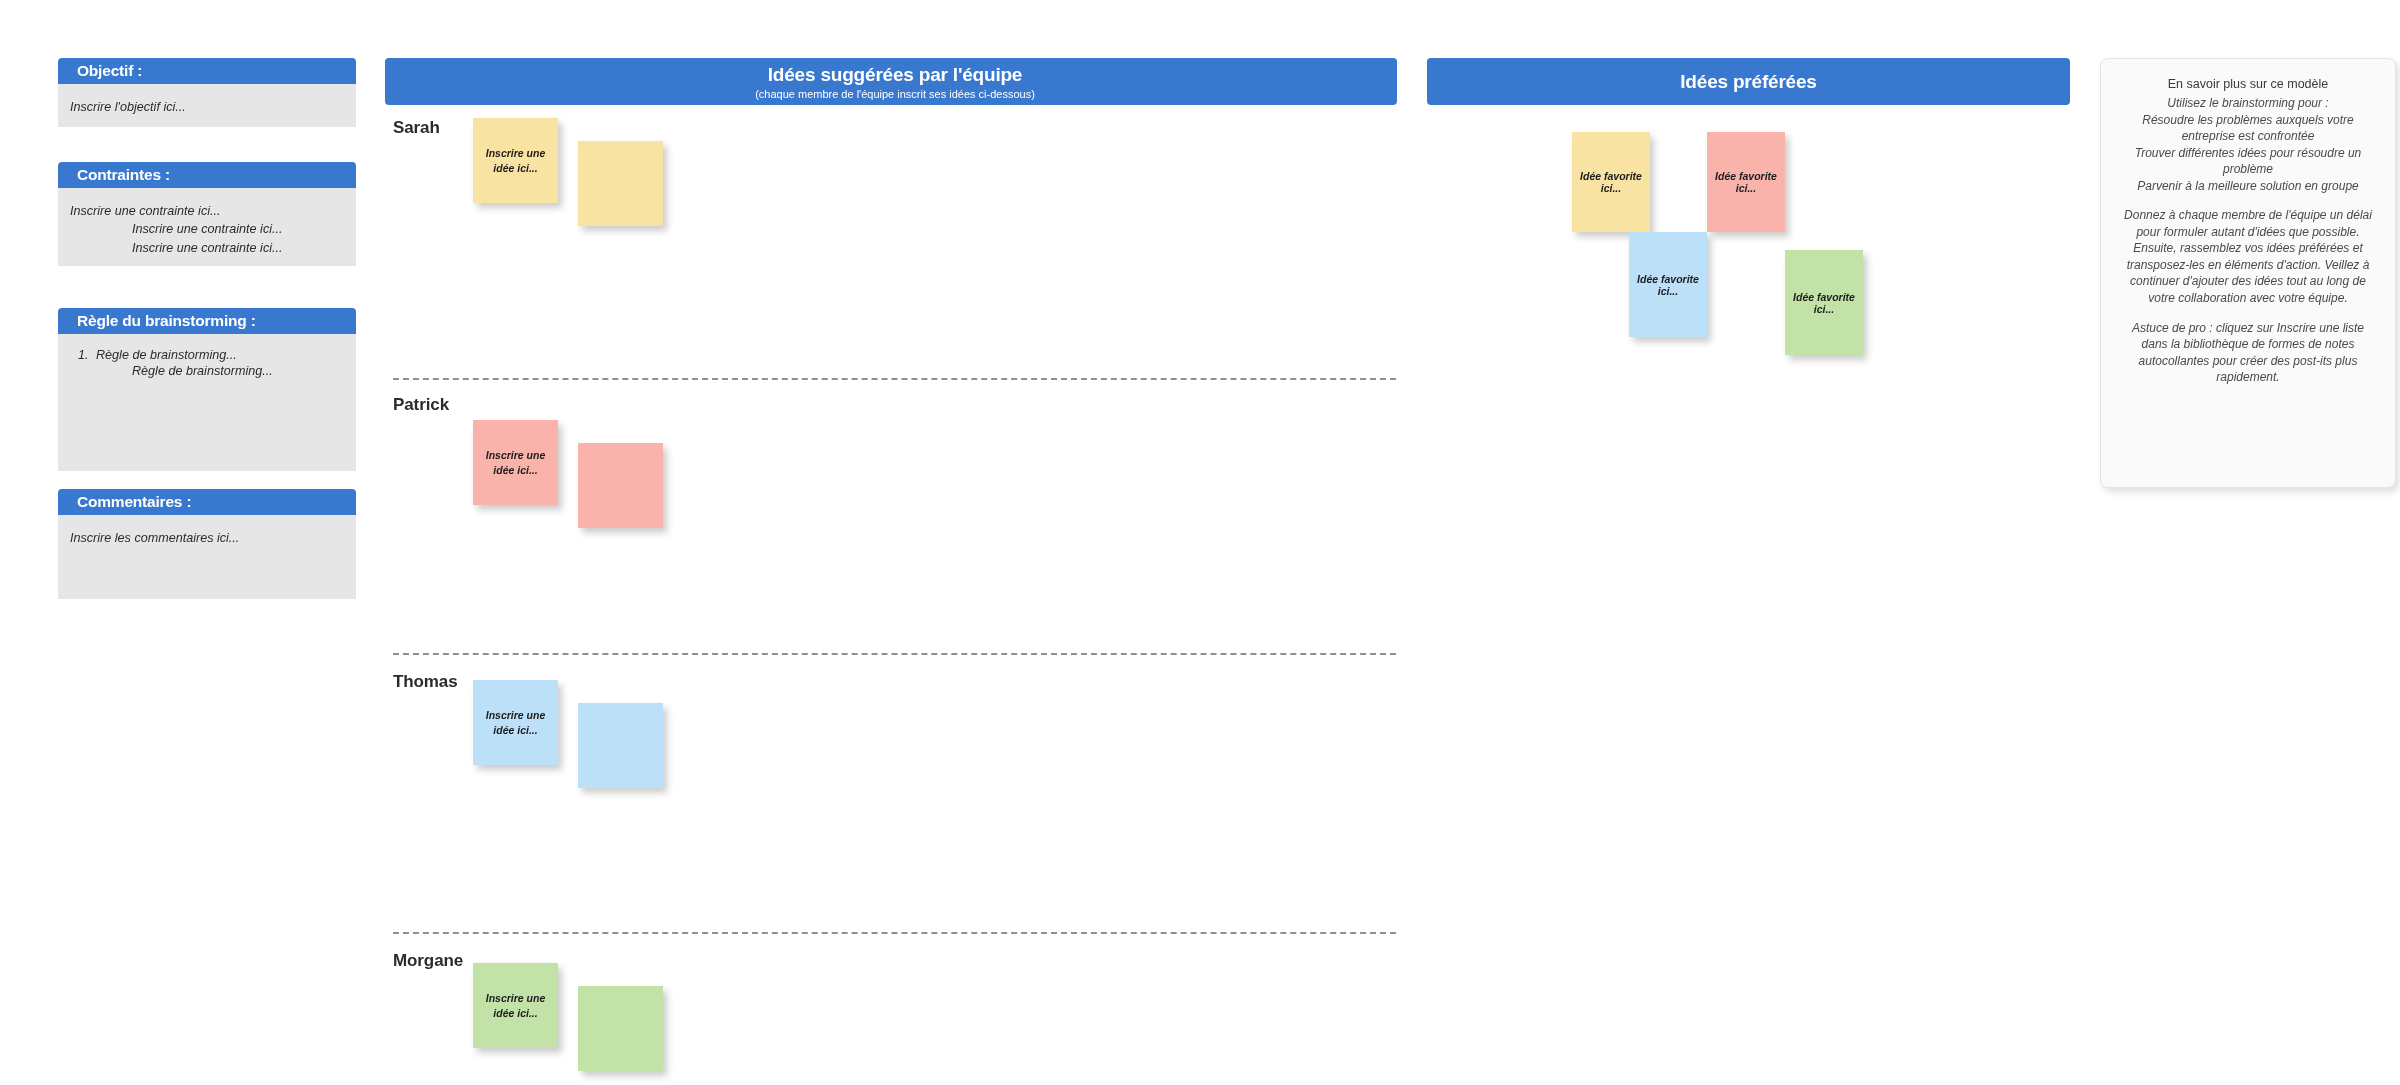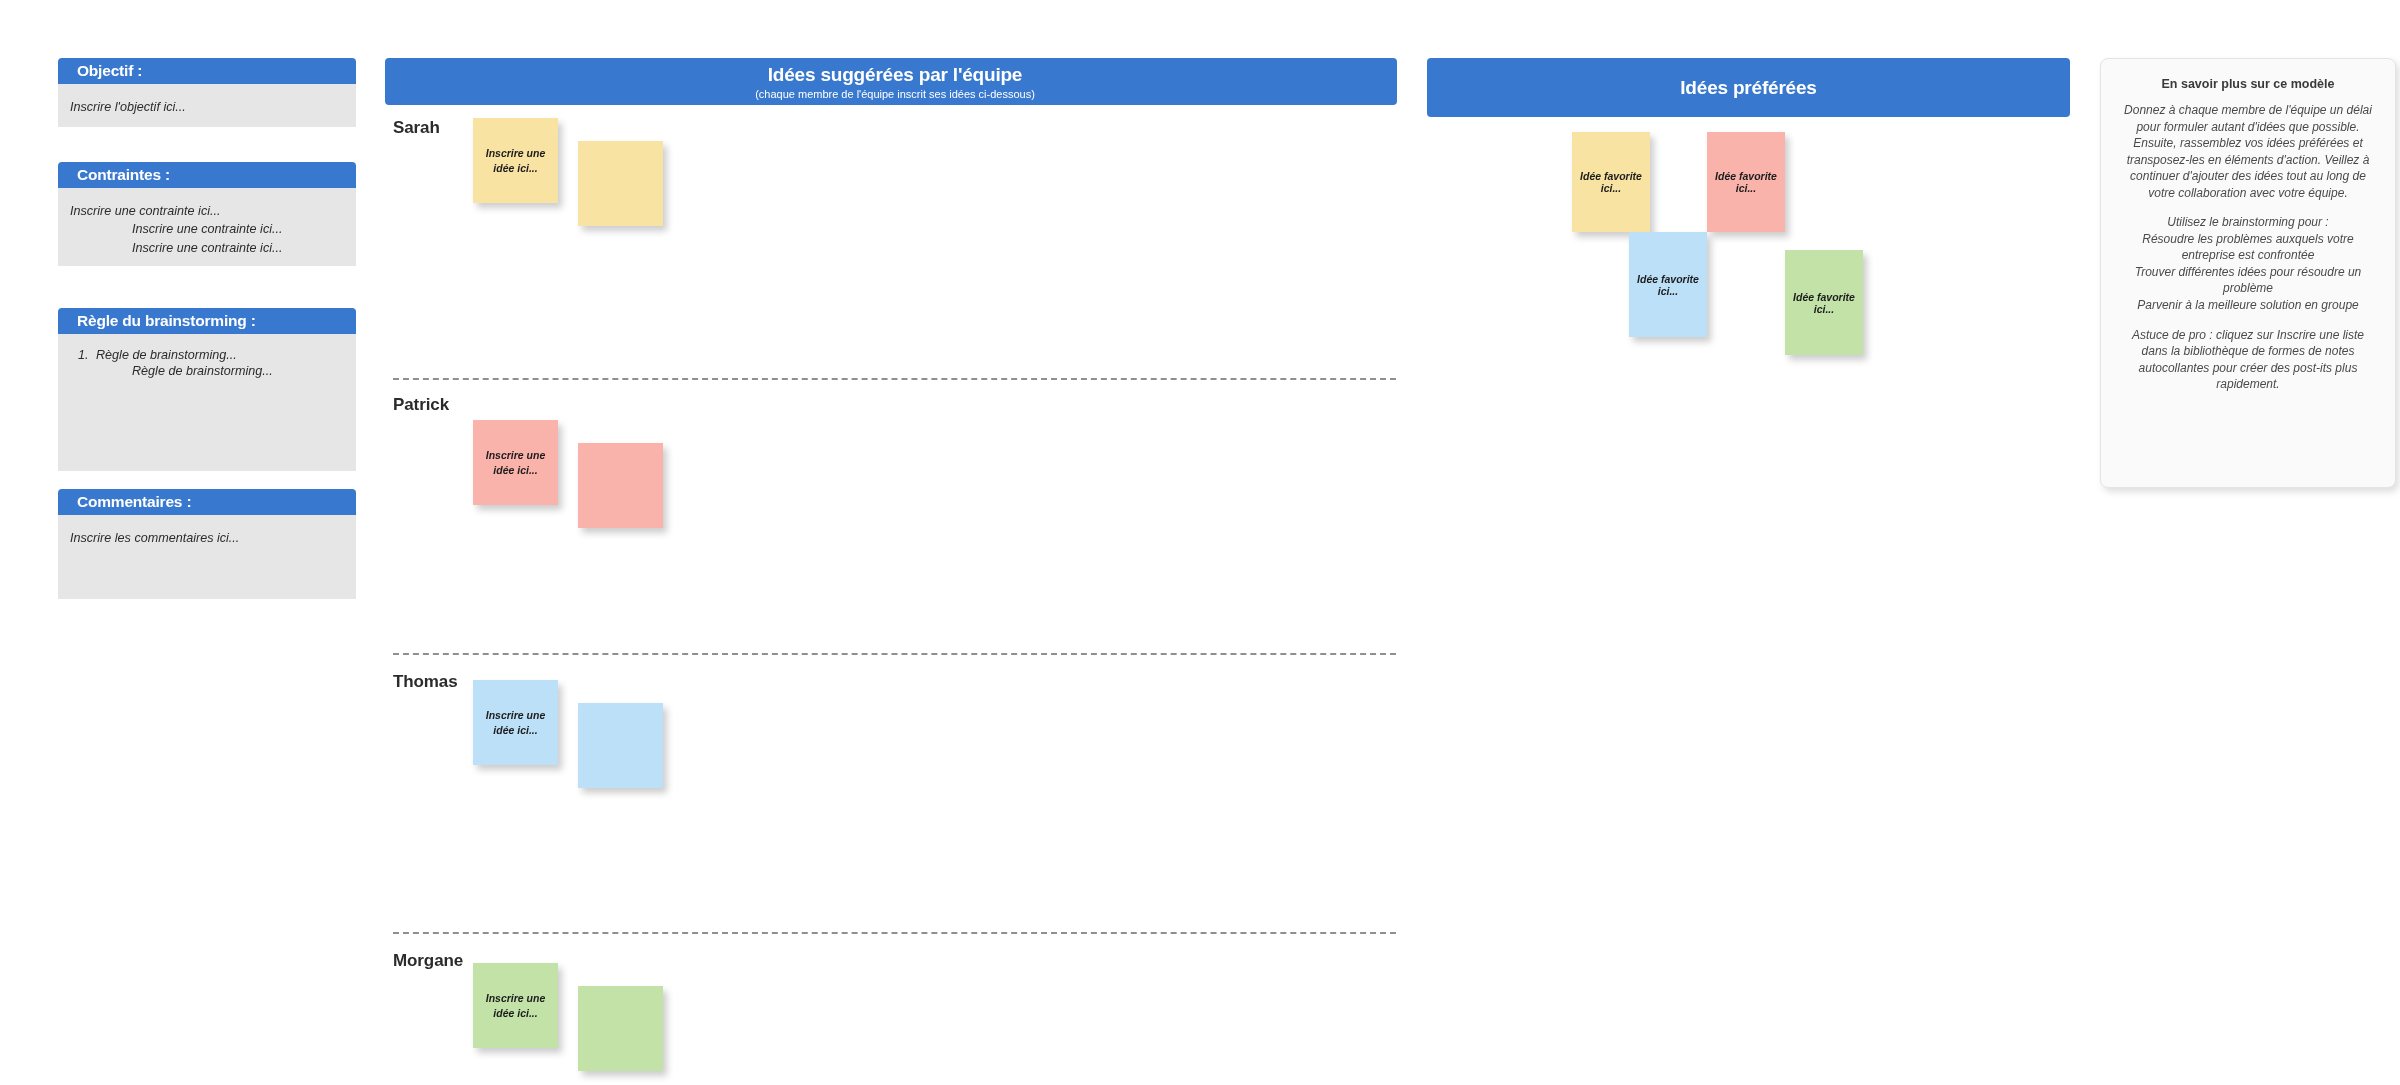--- a/index.html
+++ b/index.html
@@ -129,21 +129,21 @@
   .note.green  { background: #C2E2A8; }
 
   
   #fav-panel {
     position: absolute;
     left: 1427px;
     top: 58px;
     width: 643px;
   }
   #fav-head {
-    height: 59px;
+    height: 47px;
     width: 643px;
     align-items: center;
   }
   #fav-head .t1 {
     font-size: 19px;
     font-weight: bold;
     letter-spacing: -0.2px;
   }
   .fav-note {
     position: absolute;
@@ -172,23 +172,23 @@
     height: 430px;
     background: #FAFAFA;
     border: 1px solid #E4E4E4;
     border-radius: 8px;
     box-shadow: 3px 4px 7px rgba(0,0,0,0.13);
     padding: 18px 18px 0 18px;
     text-align: center;
   }
   #info-card .info-title {
     font-size: 12.5px;
-    font-weight: bold;
+    font-weight: normal;
     color: #3a3a3a;
-    margin-bottom: 11px;
+    margin-bottom: 4px;
   }
   #info-card .info-par {
     font-size: 12px;
     font-style: italic;
     color: #4a4a4a;
     line-height: 1.38;
     margin-bottom: 13px;
   }
   #info-card .info-par.left { text-align: left; }
 </style>
@@ -270,22 +270,22 @@
   <div id="fav-notes">
       <div class="fav-note yellow" style="left: 1572px; top: 132px; width: 78px; height: 100px;">Idée favorite ici...</div>
       <div class="fav-note pink" style="left: 1707px; top: 132px; width: 78px; height: 100px;">Idée favorite ici...</div>
       <div class="fav-note blue" style="left: 1629px; top: 232px; width: 78px; height: 105px;">Idée favorite ici...</div>
       <div class="fav-note green" style="left: 1785px; top: 250px; width: 78px; height: 105px;">Idée favorite ici...</div>
     </div>
 
   <div id="info-card">
     <div class="info-title">En savoir plus sur ce modèle</div>
     <div id="info-body">
-        <div class="info-par" style="white-space: pre-line;">Donnez à chaque membre de l'équipe un délai pour formuler autant d'idées que possible. Ensuite, rassemblez vos idées préférées et transposez-les en éléments d'action. Veillez à continuer d'ajouter des idées tout au long de votre collaboration avec votre équipe.</div>
         <div class="info-par" style="white-space: pre-line;">Utilisez le brainstorming pour :
 Résoudre les problèmes auxquels votre entreprise est confrontée
 Trouver différentes idées pour résoudre un problème
 Parvenir à la meilleure solution en groupe</div>
+        <div class="info-par" style="white-space: pre-line;">Donnez à chaque membre de l'équipe un délai pour formuler autant d'idées que possible. Ensuite, rassemblez vos idées préférées et transposez-les en éléments d'action. Veillez à continuer d'ajouter des idées tout au long de votre collaboration avec votre équipe.</div>
         <div class="info-par" style="white-space: pre-line;">Astuce de pro : cliquez sur Inscrire une liste dans la bibliothèque de formes de notes autocollantes pour créer des post-its plus rapidement.</div>
       </div>
   </div>
 
 </div>
 
 </body></html>

